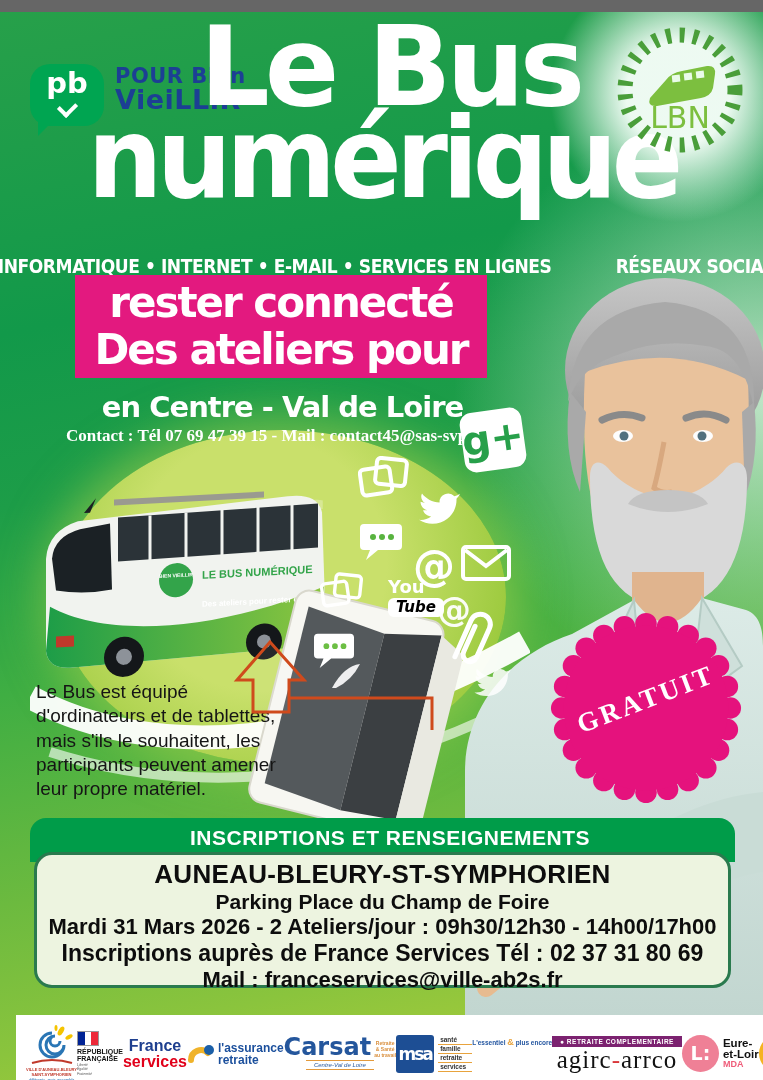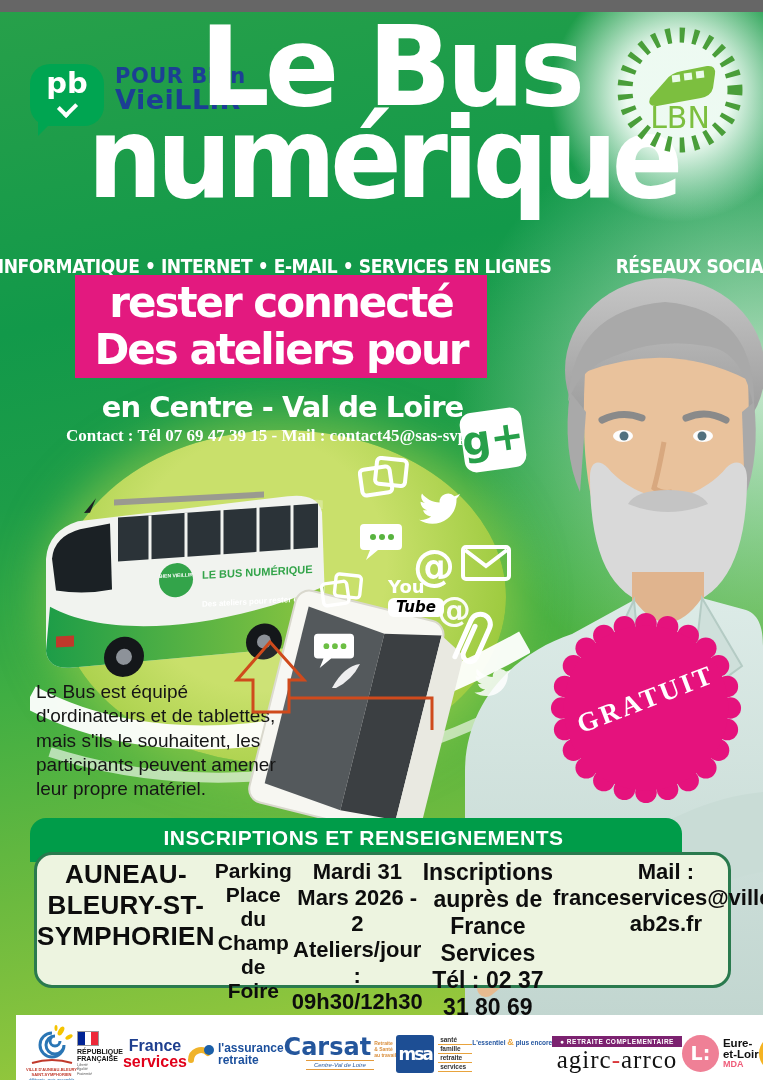--- a/index.html
+++ b/index.html
@@ -51,24 +51,24 @@
   .at2{left:437px;top:577px;font-family:"DejaVu Sans",sans-serif;font-weight:700;font-size:34px;opacity:.95;}
   .yt{left:388px;top:566px;text-align:left;font-family:"DejaVu Sans",sans-serif;font-weight:800;line-height:1;}
   .yt .y1{font-size:18px;}
   .yt .y2{display:inline-block;background:#fff;color:#000000;border-radius:6px;font-size:15px;padding:2px 8px;margin-top:2px;font-style:italic;}
   .gratuit-badge{left:548px;top:598px;width:196px;height:196px;z-index:7;}
   .gratuit-text{left:556px;top:672px;width:180px;z-index:7;color:#fff;text-align:center;transform:rotate(-21deg);
     font-family:"Liberation Serif",serif;font-weight:700;font-size:27px;letter-spacing:3px;}
   .note{left:36px;top:668px;width:240px;z-index:6;color:#151515;font-size:19px;line-height:1.28;}
   .red-arrow{left:232px;top:626px;width:210px;height:100px;z-index:6;}
   
-  .reg-banner{left:30px;top:806px;width:652px;height:44px;background:#009c49;border-radius:16px 16px 0 0;z-index:8;
+  .reg-banner{left:30px;top:806px;width:705px;height:44px;background:#009c49;border-radius:16px 16px 0 0;z-index:8;
     color:#fff;text-align:center;font-weight:700;font-size:21px;letter-spacing:.5px;padding-top:8px;box-sizing:border-box;padding-left:15px;}
   .reg-box{left:34px;top:840px;width:697px;height:136px;background:#edf4e0;border:3px solid #2a7a4e;border-radius:18px;z-index:9;
-    display:flex;flex-direction:row;justify-content:space-evenly;text-align:center;color:#0d0d0d;box-sizing:border-box;padding:4px 0;}
+    display:flex;flex-direction:column;justify-content:space-evenly;text-align:center;color:#0d0d0d;box-sizing:border-box;padding:4px 0;}
   .reg-box .city{font-size:26px;font-weight:800;letter-spacing:.3px;}
   .reg-box .place{font-size:21px;font-weight:700;}
   .reg-box .schedule{font-size:22px;font-weight:700;}
   .reg-box .signup{font-size:23px;font-weight:700;}
   .reg-box .mailline{font-size:22px;font-weight:700;}
   
   .footer{left:16px;bottom:0;width:763px;height:77px;background:#fff;z-index:10;display:flex;align-items:center;
     justify-content:space-between;padding:0 10px;box-sizing:border-box;}
   .flogo{display:flex;align-items:center;white-space:nowrap;}
   .ville{flex-direction:column;width:76px;text-align:center;}
@@ -77,21 +77,21 @@
   .rf{flex-direction:column;align-items:flex-start;width:54px;line-height:1;}
   .rf .flag{display:flex;width:20px;height:13px;border:1px solid #999;margin-bottom:2px;}
   .rf .flag i{flex:1;}
   .rf .rf1{font-size:7px;font-weight:800;color:#111;}
   .rf .motto{font-size:3.5px;color:#555;font-style:italic;line-height:1.2;margin-top:1px;}
   .fs{flex-direction:column;align-items:center;line-height:.95;}
   .fs .f1{color:#1e3f8f;font-weight:800;font-size:16px;}
   .fs .f2{color:#e1001a;font-weight:800;font-size:16px;}
   .ar .artxt{color:#1b4f9c;font-weight:800;font-size:12px;line-height:1;margin-left:3px;}
   .carsat{flex-direction:column;align-items:center;}
-  .carsat .crow{display:flex;align-items:flex-start;}
+  .carsat .crow{display:flex;align-items:flex-start;text-align:center;}
   .carsat .cname{color:#24569c;font-weight:700;font-size:24px;line-height:.9;font-family:"DejaVu Sans",sans-serif;}
   .carsat .ctags{font-size:5px;color:#d98f3d;font-weight:700;line-height:1.2;margin-left:3px;margin-top:3px;}
   .carsat .cregion{font-size:6px;color:#24569c;font-style:italic;border-top:1px solid #e39a3c;border-bottom:1px solid #e39a3c;padding:1px 8px;margin-top:1px;}
   .msa{flex-direction:row;align-items:flex-start;}
   .msa .mrow{display:flex;align-items:center;}
   .msa .mbox{width:38px;height:38px;background:#1d4e94;border-radius:3px;color:#fff;text-align:center;
     font-family:"DejaVu Sans",sans-serif;font-weight:800;font-size:17px;line-height:38px;letter-spacing:-2px;}
   .msa .mlist{margin-left:4px;}
   .msa .mlist div{font-size:6.5px;font-weight:700;color:#333;border-bottom:1px solid #e8a33d;padding:0 6px 1px 2px;}
   .msa .mtag{font-size:6.5px;color:#2456a0;font-weight:700;margin-top:2px;}

